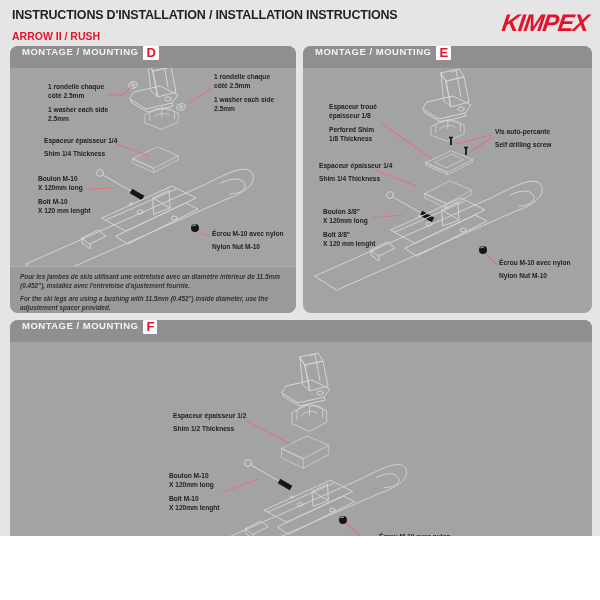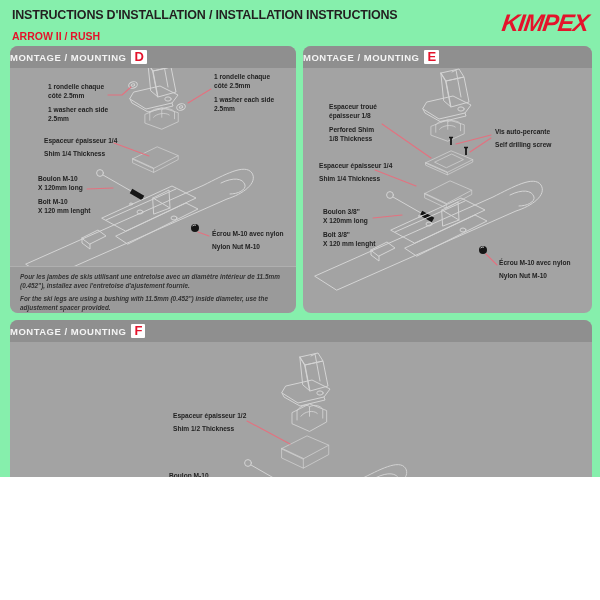--- a/index.html
+++ b/index.html
@@ -1,30 +1,30 @@
 <!DOCTYPE html>
 <html><head>
 <meta charset="utf-8">
 <style>
   html,body{margin:0;padding:0;background:#fff;}
-  .page{position:relative;width:600px;height:477px;background:#86efac;overflow:hidden;
+  .page{position:relative;width:600px;height:536px;background:#e5e5e5;overflow:hidden;
         font-family:"Liberation Sans","DejaVu Sans",sans-serif;}
   
   .doc-header{position:absolute;left:12px;top:8px;width:576px;}
   .doc-title{font-size:12.5px;font-weight:bold;color:#231f20;letter-spacing:-0.2px;}
   .doc-subtitle{font-size:10.5px;font-weight:bold;color:#e4132b;margin-top:8px;}
   .brand{position:absolute;right:0;top:1px;font-size:24px;font-weight:bold;font-style:italic;
          color:#e4132b;transform:skewX(-8deg);letter-spacing:-1px;}
   
   .panel{position:absolute;background:#a3a3a3;border-radius:8px;overflow:hidden;}
   .panel-d{left:10px;top:46px;width:286px;height:267px;}
   .panel-e{left:303px;top:46px;width:289px;height:267px;}
   .panel-f{left:10px;top:320px;width:582px;height:273px;}
   .panel-header{position:absolute;left:0;top:0;right:0;height:22px;background:#8f8f8f;
-        display:flex;align-items:center;padding-left:0;z-index:3;}
+        display:flex;align-items:flex-start;padding-left:12px;z-index:3;}
   .panel-header .ph-text{font-size:9.5px;font-weight:bold;color:#f4f4f4;letter-spacing:.5px;}
   .panel-header .letter{margin-left:5px;background:#fff;color:#e4132b;font-size:13px;
         font-weight:bold;line-height:14px;padding:0 3px;border-radius:1px;}
   .panel svg{position:absolute;left:0;top:0;z-index:1;}
   
   .ln{fill:none;stroke:#d4d4d4;stroke-width:1;stroke-linejoin:round;stroke-linecap:round;}
   .red{fill:none;stroke:#e4717f;stroke-width:1.1;stroke-linecap:round;stroke-linejoin:round;}
   .blk{stroke:#161616;stroke-linecap:butt;}
   
   .label{position:absolute;z-index:2;width:max-content;}

